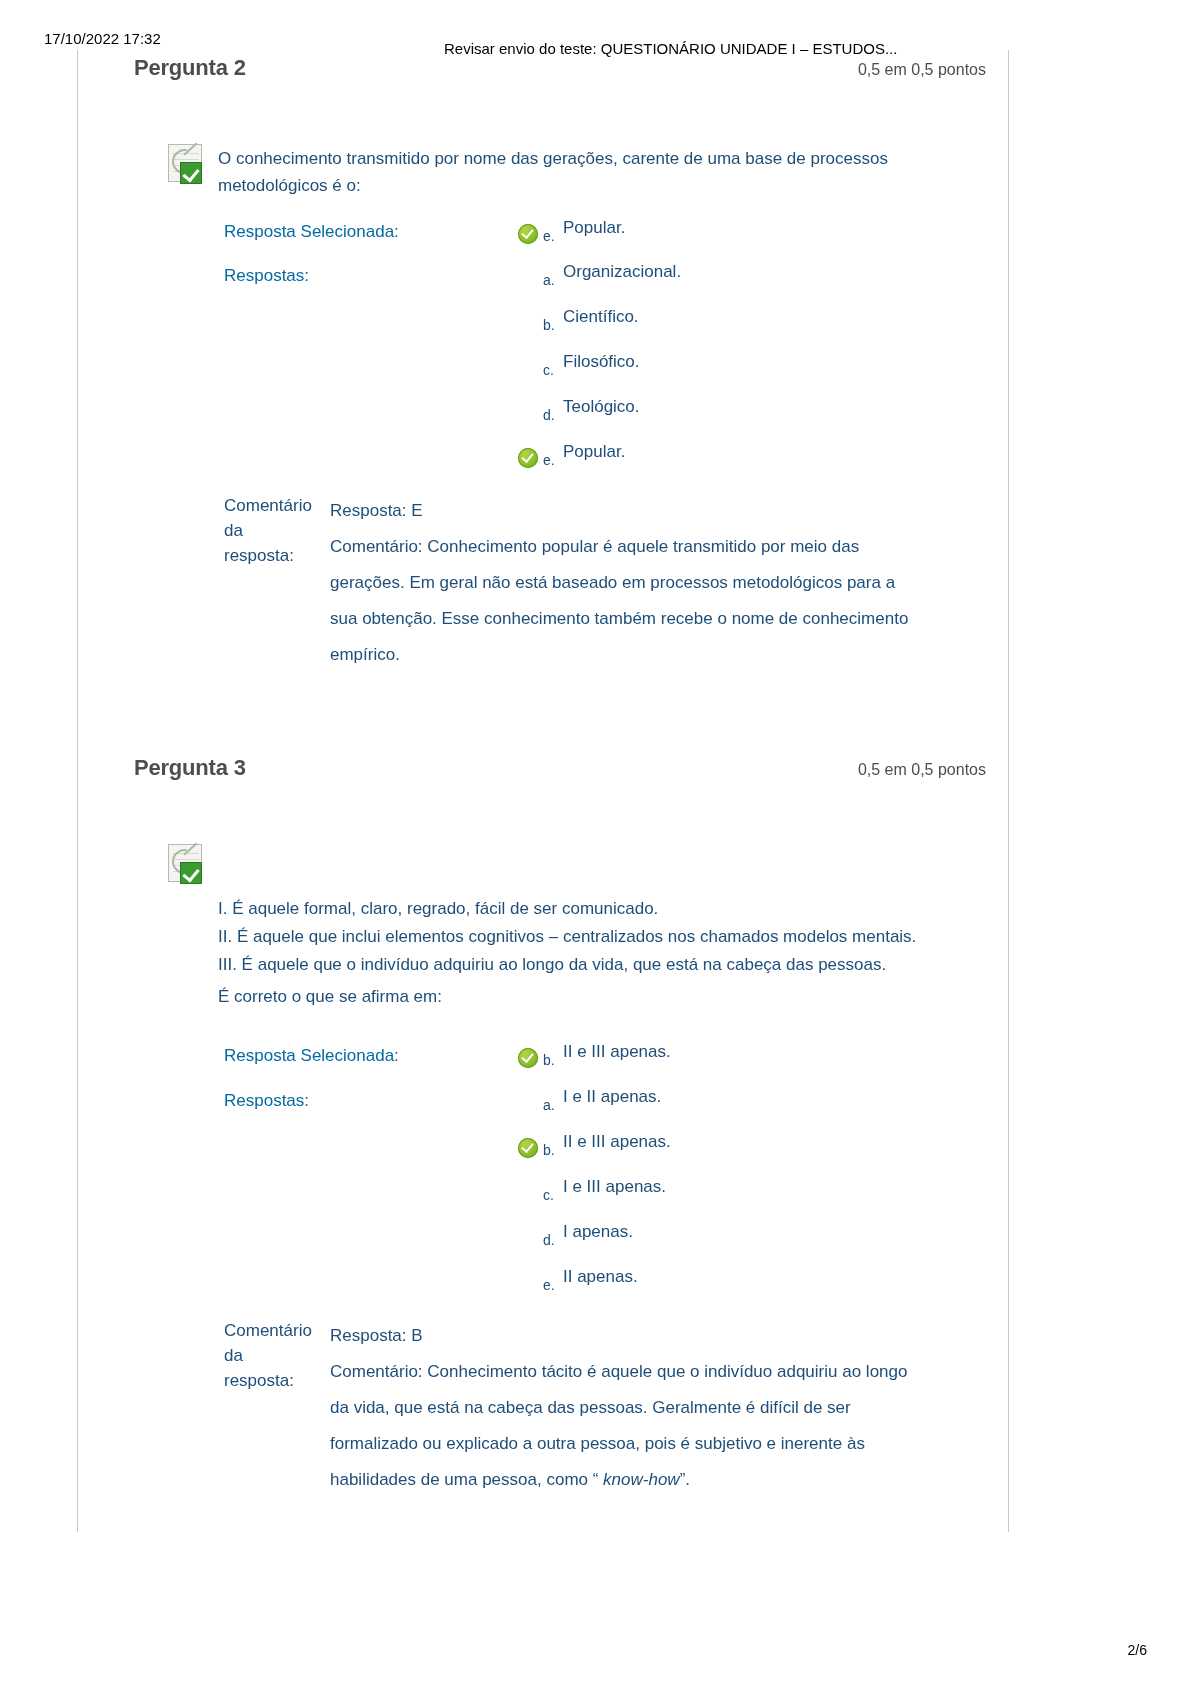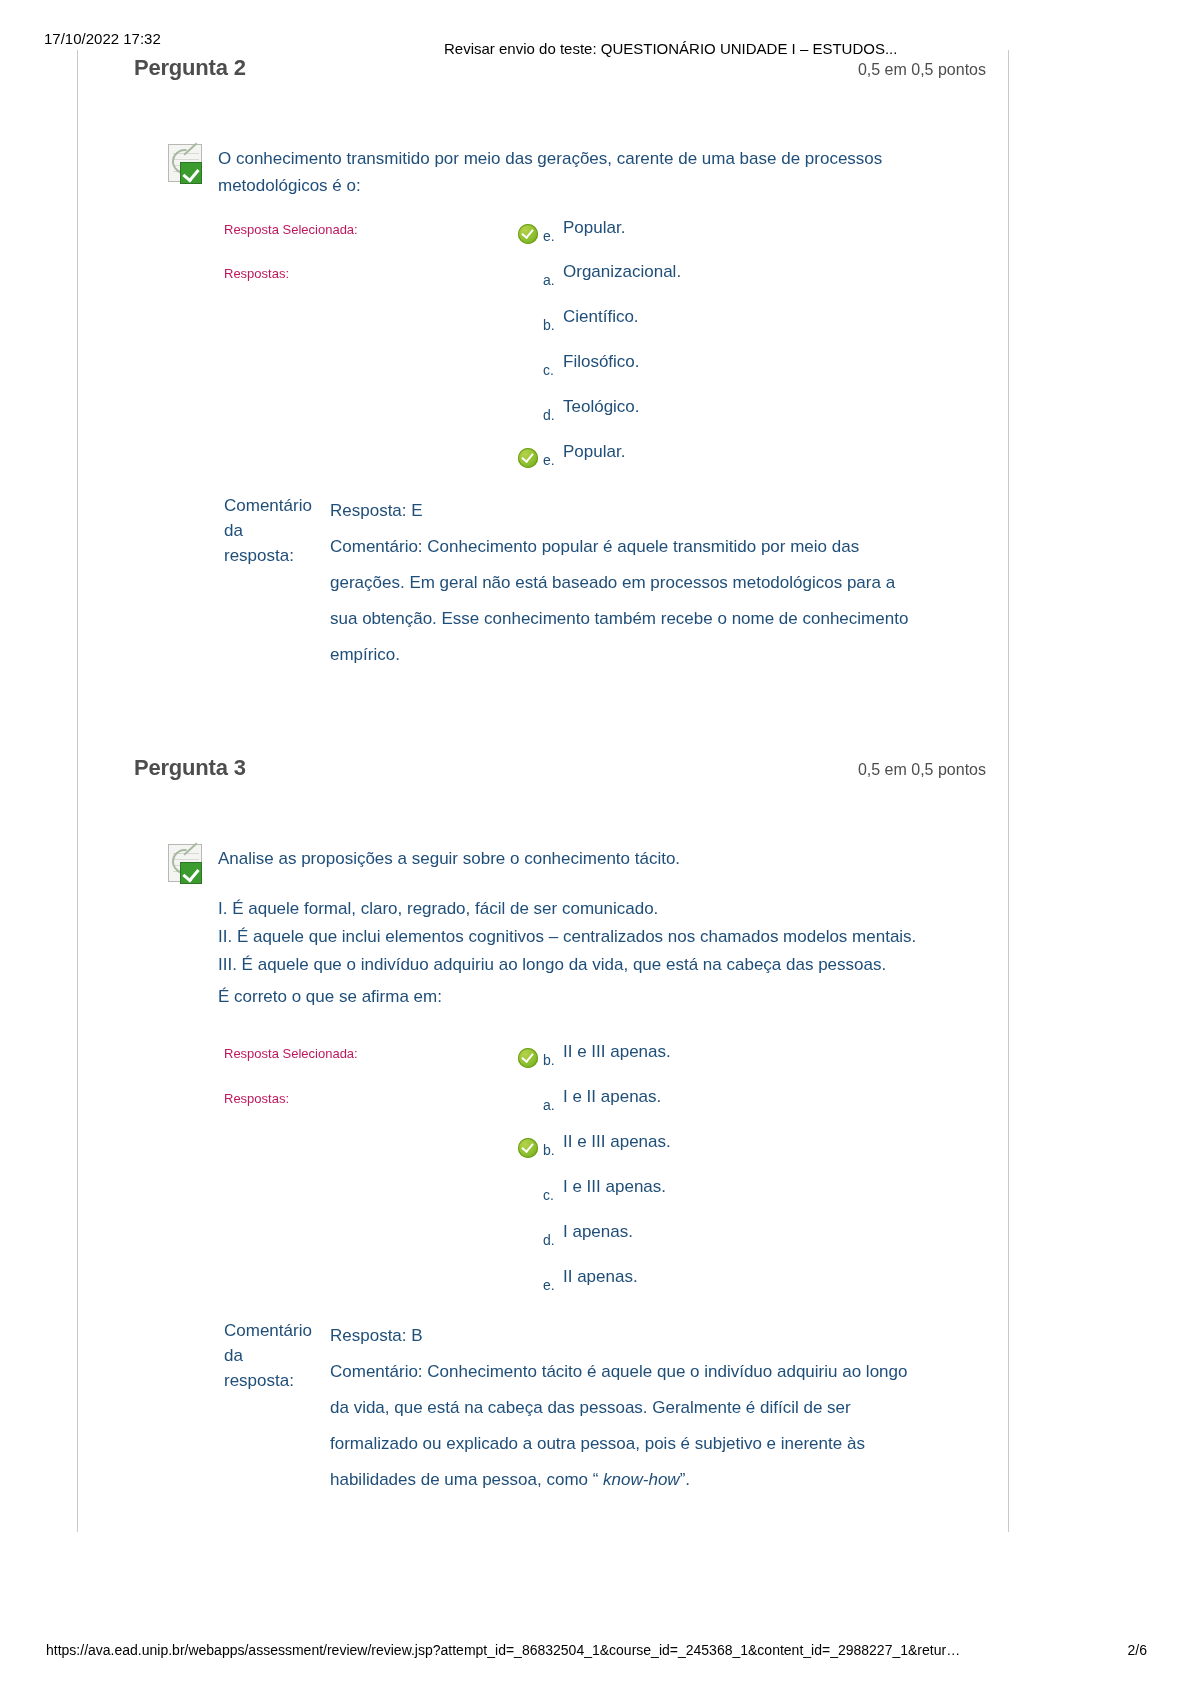--- a/index.html
+++ b/index.html
@@ -177,22 +177,22 @@
   }
   .q-ask {
     position: absolute;
     font-size: 17px;
     color: #1f4e79;
   }
 
   
   .ans-label {
     position: absolute;
-    font-size: 13px;
-    color: #be185d;
+    font-size: 17px;
+    color: #0369a1;
     white-space: nowrap;
   }
   .ans-row {
     position: absolute;
     left: 305px;
     width: 580px;
     height: 40px;
   }
   .ans-row .letter {
     position: absolute;
@@ -280,21 +280,21 @@
       <div class="line" style="top:20px;"></div>
       <div class="line" style="top:26px;"></div>
     </div>
     <div class="swoosh"></div>
     <div class="swoosh-tail"></div>
     <div class="greenbox">
         <div class="tick"></div>
       </div>
   </div>
 
-  <div class="q-stem" style="left:108px; top:90px; width:760px;">O conhecimento transmitido por meio das gerações, carente de uma base de processos
+  <div class="q-stem" style="left:108px; top:90px; width:760px;">O conhecimento transmitido por nome das gerações, carente de uma base de processos
 metodológicos é o:</div>
 
   <div class="ans-label" style="left:114px; top:167px;">Resposta Selecionada:</div>
 
   <div class="ans-row" style="top:163px;">
     <span class="check-circle">
         <span class="tick"></span>
       </span>
     <span class="letter">e.</span>
     <span class="atext">Popular.</span>
@@ -350,21 +350,20 @@
       <div class="line" style="top:20px;"></div>
       <div class="line" style="top:26px;"></div>
     </div>
     <div class="swoosh"></div>
     <div class="swoosh-tail"></div>
     <div class="greenbox">
         <div class="tick"></div>
       </div>
   </div>
 
-  <div class="q-stem" style="left:108px; top:90px; width:760px;">Analise as proposições a seguir sobre o conhecimento tácito.</div>
 
   <div class="prop-list" style="left:108px; top:140px; width:870px;">I. É aquele formal, claro, regrado, fácil de ser comunicado.
 II. É aquele que inclui elementos cognitivos – centralizados nos chamados modelos mentais.
 III. É aquele que o indivíduo adquiriu ao longo da vida, que está na cabeça das pessoas.</div>
 
   <div class="q-ask" style="left:108px; top:232px;">É correto o que se afirma em:</div>
 
   <div class="ans-label" style="left:114px; top:291px;">Resposta Selecionada:</div>
 
   <div class="ans-row" style="top:287px;">
@@ -405,15 +404,14 @@
 da
 resposta:</div>
   <div class="comment-body" style="left:220px; top:563px;"><span>Resposta: B
 Comentário: Conhecimento tácito é aquele que o indivíduo adquiriu ao longo
 da vida, que está na cabeça das pessoas. Geralmente é difícil de ser
 formalizado ou explicado a outra pessoa, pois é subjetivo e inerente às
 habilidades de uma pessoa, como “ </span><i>know-how</i><span>”.</span></div>
 </div>
 
 <div class="print-footer">
-  <div class="pf-url">https://ava.ead.unip.br/webapps/assessment/review/review.jsp?attempt_id=_86832504_1&amp;course_id=_245368_1&amp;content_id=_2988227_1&amp;retur…</div>
   <div class="pf-page">2/6</div>
 </div>
 
 </body></html>

